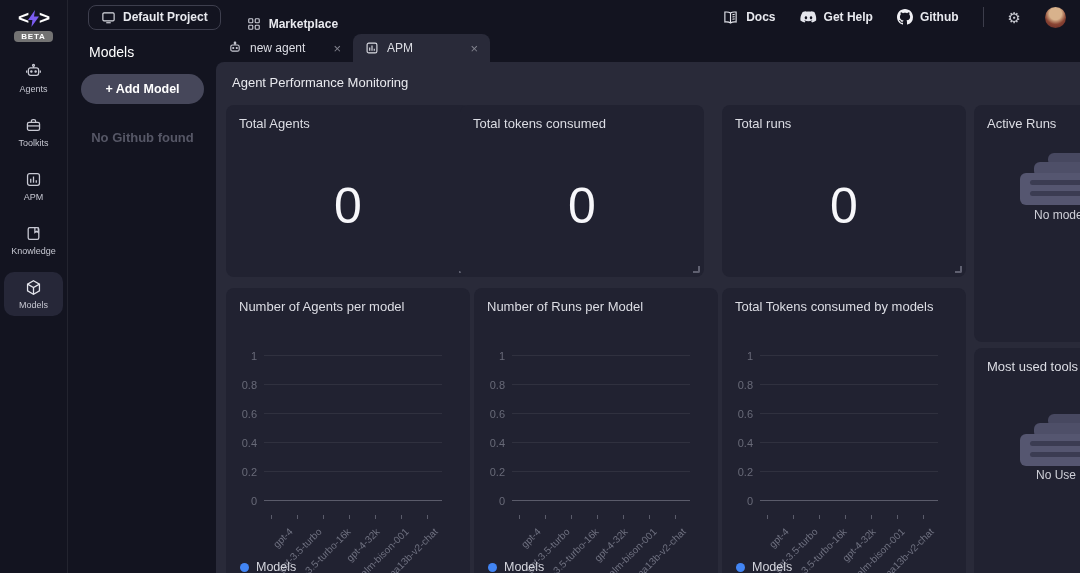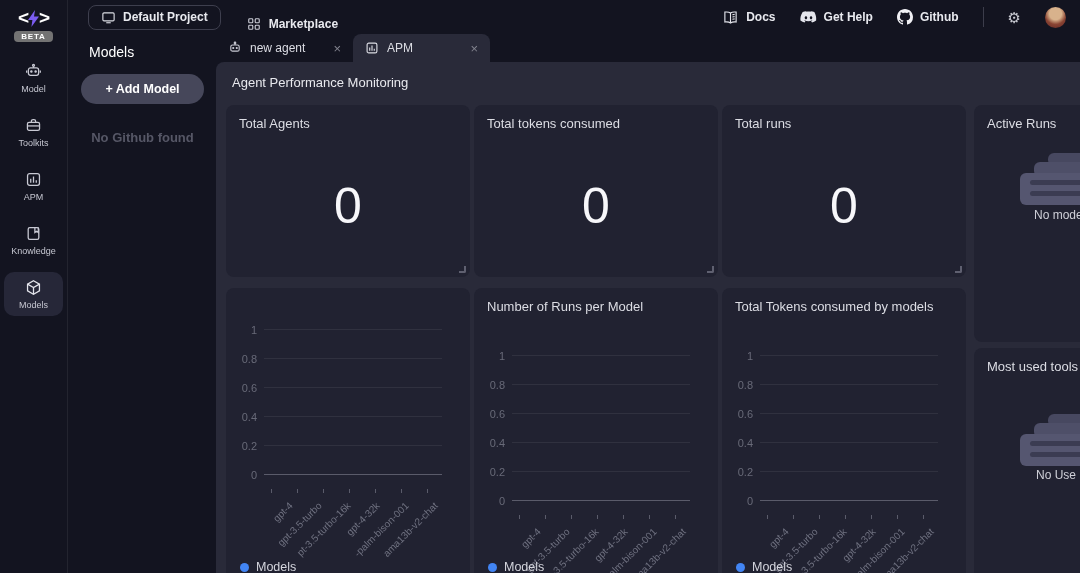--- a/index.html
+++ b/index.html
@@ -101,21 +101,21 @@
     <div class="nav-item">
       <svg width="17" height="17" viewBox="0 0 16 16" fill="none" stroke="#c9cad4" stroke-width="1.2">
         <circle cx="8" cy="2.2" r="0.9"></circle>
           <line x1="8" y1="3.2" x2="8" y2="4.6"></line>
         <rect x="3.2" y="4.6" width="9.6" height="7" rx="2"></rect>
         <circle cx="6" cy="8" r="0.6" fill="#c9cad4"></circle>
           <circle cx="10" cy="8" r="0.6" fill="#c9cad4"></circle>
         <line x1="1.6" y1="7" x2="1.6" y2="9.2"></line>
           <line x1="14.4" y1="7" x2="14.4" y2="9.2"></line>
       </svg>
-      <span class="nav-label">Model</span>
+      <span class="nav-label">Agents</span>
     </div>
     <div class="nav-item">
       <svg width="17" height="17" viewBox="0 0 16 16" fill="none" stroke="#c9cad4" stroke-width="1.2">
         <rect x="2.3" y="5" width="11.4" height="7.6" rx="1.5"></rect>
         <path d="M6 5V4a1.6 1.6 0 0 1 1.6-1.6h.8A1.6 1.6 0 0 1 10 4v1"></path>
         <line x1="2.3" y1="8.4" x2="13.7" y2="8.4"></line>
       </svg>
       <span class="nav-label">Toolkits</span>
     </div>
     <div class="nav-item">
@@ -222,21 +222,21 @@
 </div>
 
 <div id="main-panel">
   <div class="main-header">Agent Performance Monitoring</div>
 
   <div class="card stat-card" style="left:10px">
     <div class="card-title">Total Agents</div>
     <div class="stat-value">0</div>
     <div class="grip"></div>
   </div>
-  <div class="card stat-card" style="left:258px">
+  <div class="card stat-card" style="left:244px">
     <div class="card-title">Total tokens consumed</div>
     <div class="stat-value">0</div>
     <div class="grip"></div>
   </div>
   <div class="card stat-card" style="left:506px">
     <div class="card-title">Total runs</div>
     <div class="stat-value">0</div>
     <div class="grip"></div>
   </div>
 
@@ -247,20 +247,21 @@
         <div class="layer mid"></div>
       <div class="layer front">
           <div class="slot s1"></div>
           <div class="slot s2"></div>
         </div>
     </div>
     <div class="empty-text" style="left:60px; top:103px;">No model</div>
   </div>
 
   <div class="card chart-card" style="left:10px">
+    <div class="card-title">Number of Agents per model</div>
     <div class="chart-body">
       <div class="grid">
         <div class="grid-row">
             <span class="ylabel">1</span>
             <div class="gridline"></div>
           </div>
         <div class="grid-row">
             <span class="ylabel">0.8</span>
             <div class="gridline"></div>
           </div>

